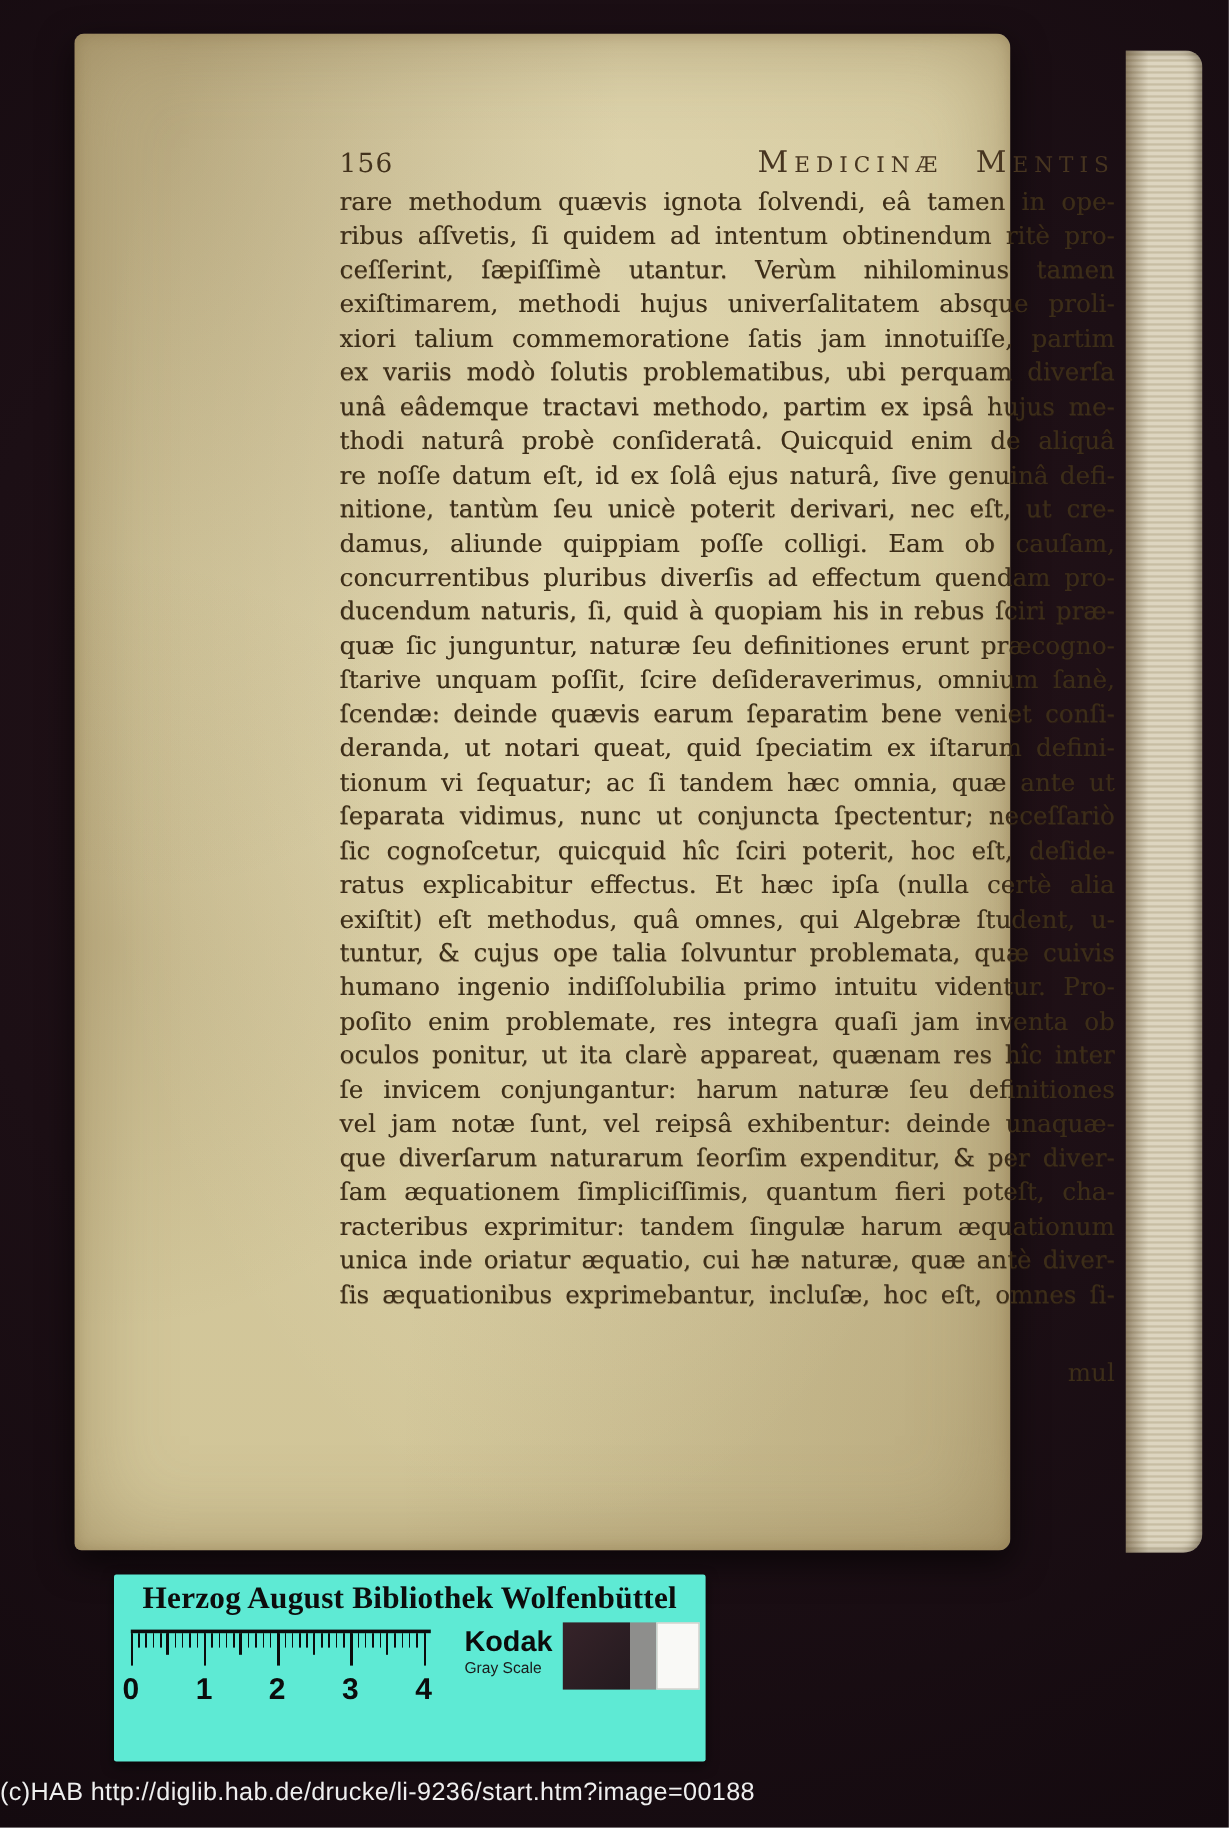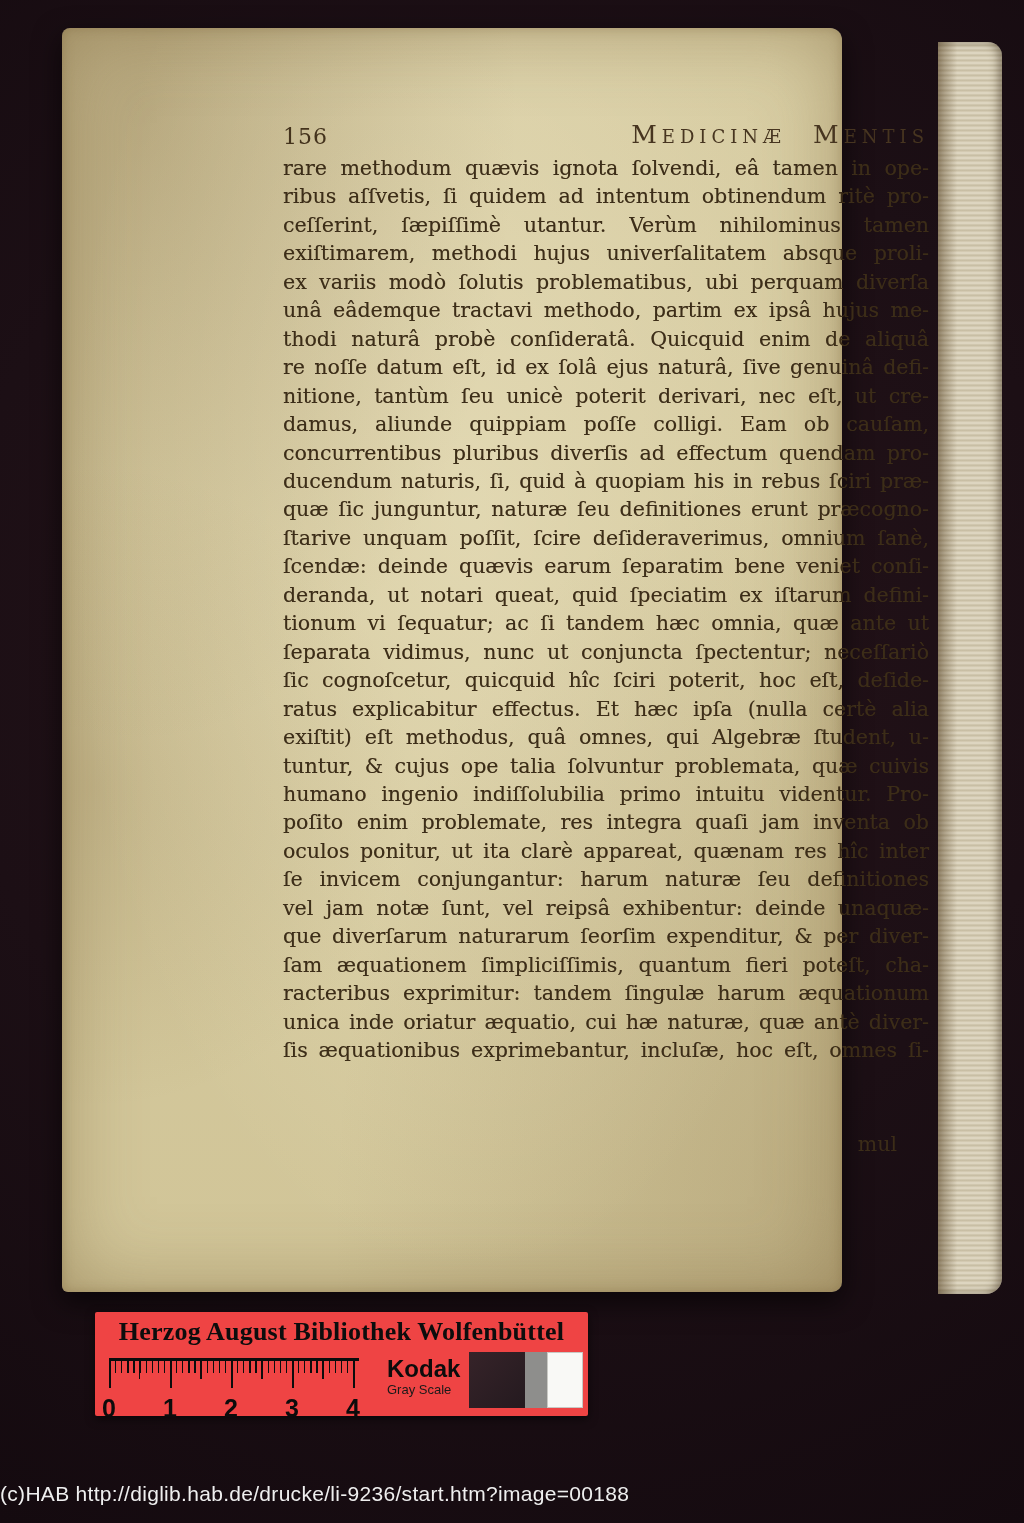--- a/index.html
+++ b/index.html
@@ -96,30 +96,30 @@
     position: absolute;
     left: 221px;
     top: 1104px;
     width: 646px;
     text-align: right;
     padding-right: 0;
     box-sizing: border-box;
     color: #3c2d18;
     font-size: 20.5px;
   }
-  .catchword span { margin-right: 32px; }
+  .catchword span { }
 
   
   .ruler-card {
     position: absolute;
     left: 95px;
     top: 1312px;
     width: 493px;
-    height: 104px;
-    background: #ef4444;
+    height: 156px;
+    background: #5eead4;
     border-radius: 2px;
     box-shadow: 0 3px 10px rgba(0,0,0,0.55);
   }
   .library-name {
     position: absolute;
     top: 5px;
     left: 0;
     right: 0;
     text-align: center;
     font-family: "Liberation Serif", serif;
@@ -221,20 +221,21 @@
     <span class="page-number">156</span>
     <span class="running-title">Medicinæ Mentis</span>
   </div>
 
   <div class="body-text">
 
   <div class="text-line">rare methodum quævis ignota ſolvendi, eâ tamen in ope-</div>
       <div class="text-line">ribus aſſvetis, ſi quidem ad intentum obtinendum ritè pro-</div>
       <div class="text-line">ceſſerint, ſæpiſſimè utantur. Verùm nihilominus tamen</div>
       <div class="text-line">exiſtimarem, methodi hujus univerſalitatem absque proli-</div>
+      <div class="text-line">xiori talium commemoratione ſatis jam innotuiſſe, partim</div>
       <div class="text-line">ex variis modò ſolutis problematibus, ubi perquam diverſa</div>
       <div class="text-line">unâ eâdemque tractavi methodo, partim ex ipsâ hujus me-</div>
       <div class="text-line">thodi naturâ probè conſideratâ. Quicquid enim de aliquâ</div>
       <div class="text-line">re noſſe datum eſt, id ex ſolâ ejus naturâ, ſive genuinâ defi-</div>
       <div class="text-line">nitione, tantùm ſeu unicè poterit derivari, nec eſt, ut cre-</div>
       <div class="text-line">damus, aliunde quippiam poſſe colligi. Eam ob cauſam,</div>
       <div class="text-line">concurrentibus pluribus diverſis ad effectum quendam pro-</div>
       <div class="text-line">ducendum naturis, ſi, quid à quopiam his in rebus ſciri præ-</div>
       <div class="text-line">quæ ſic junguntur, naturæ ſeu definitiones erunt præcogno-</div>
       <div class="text-line">ſtarive unquam poſſit, ſcire deſideraverimus, omnium ſanè,</div>

